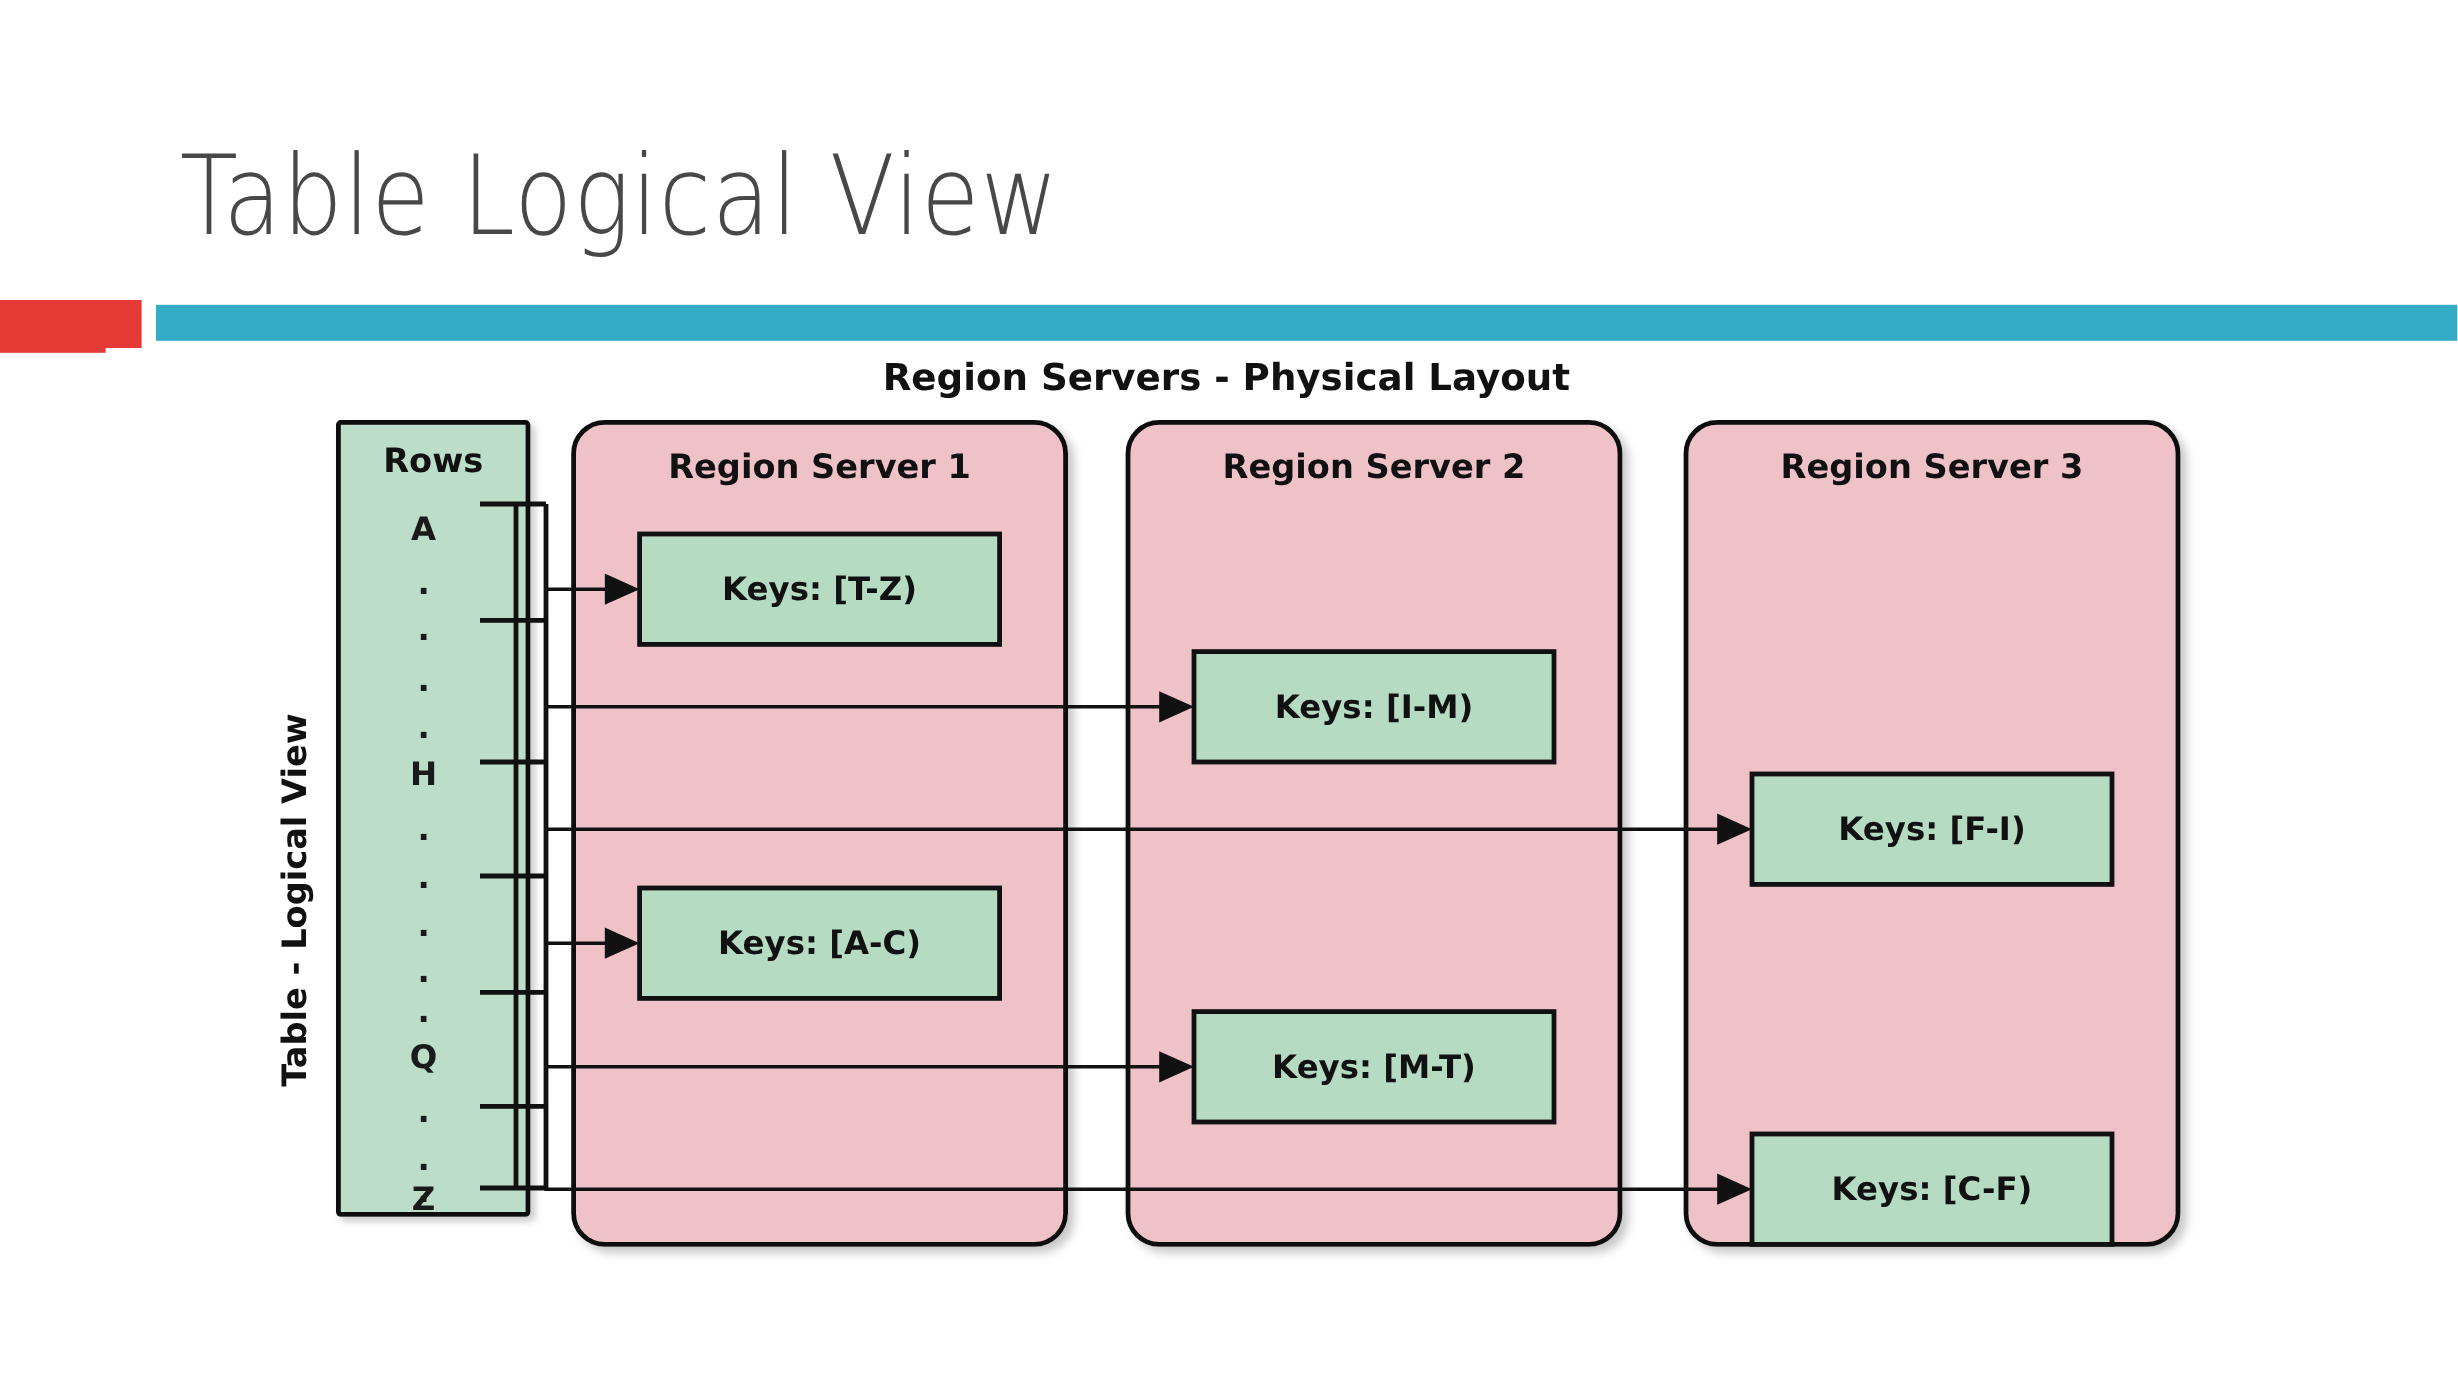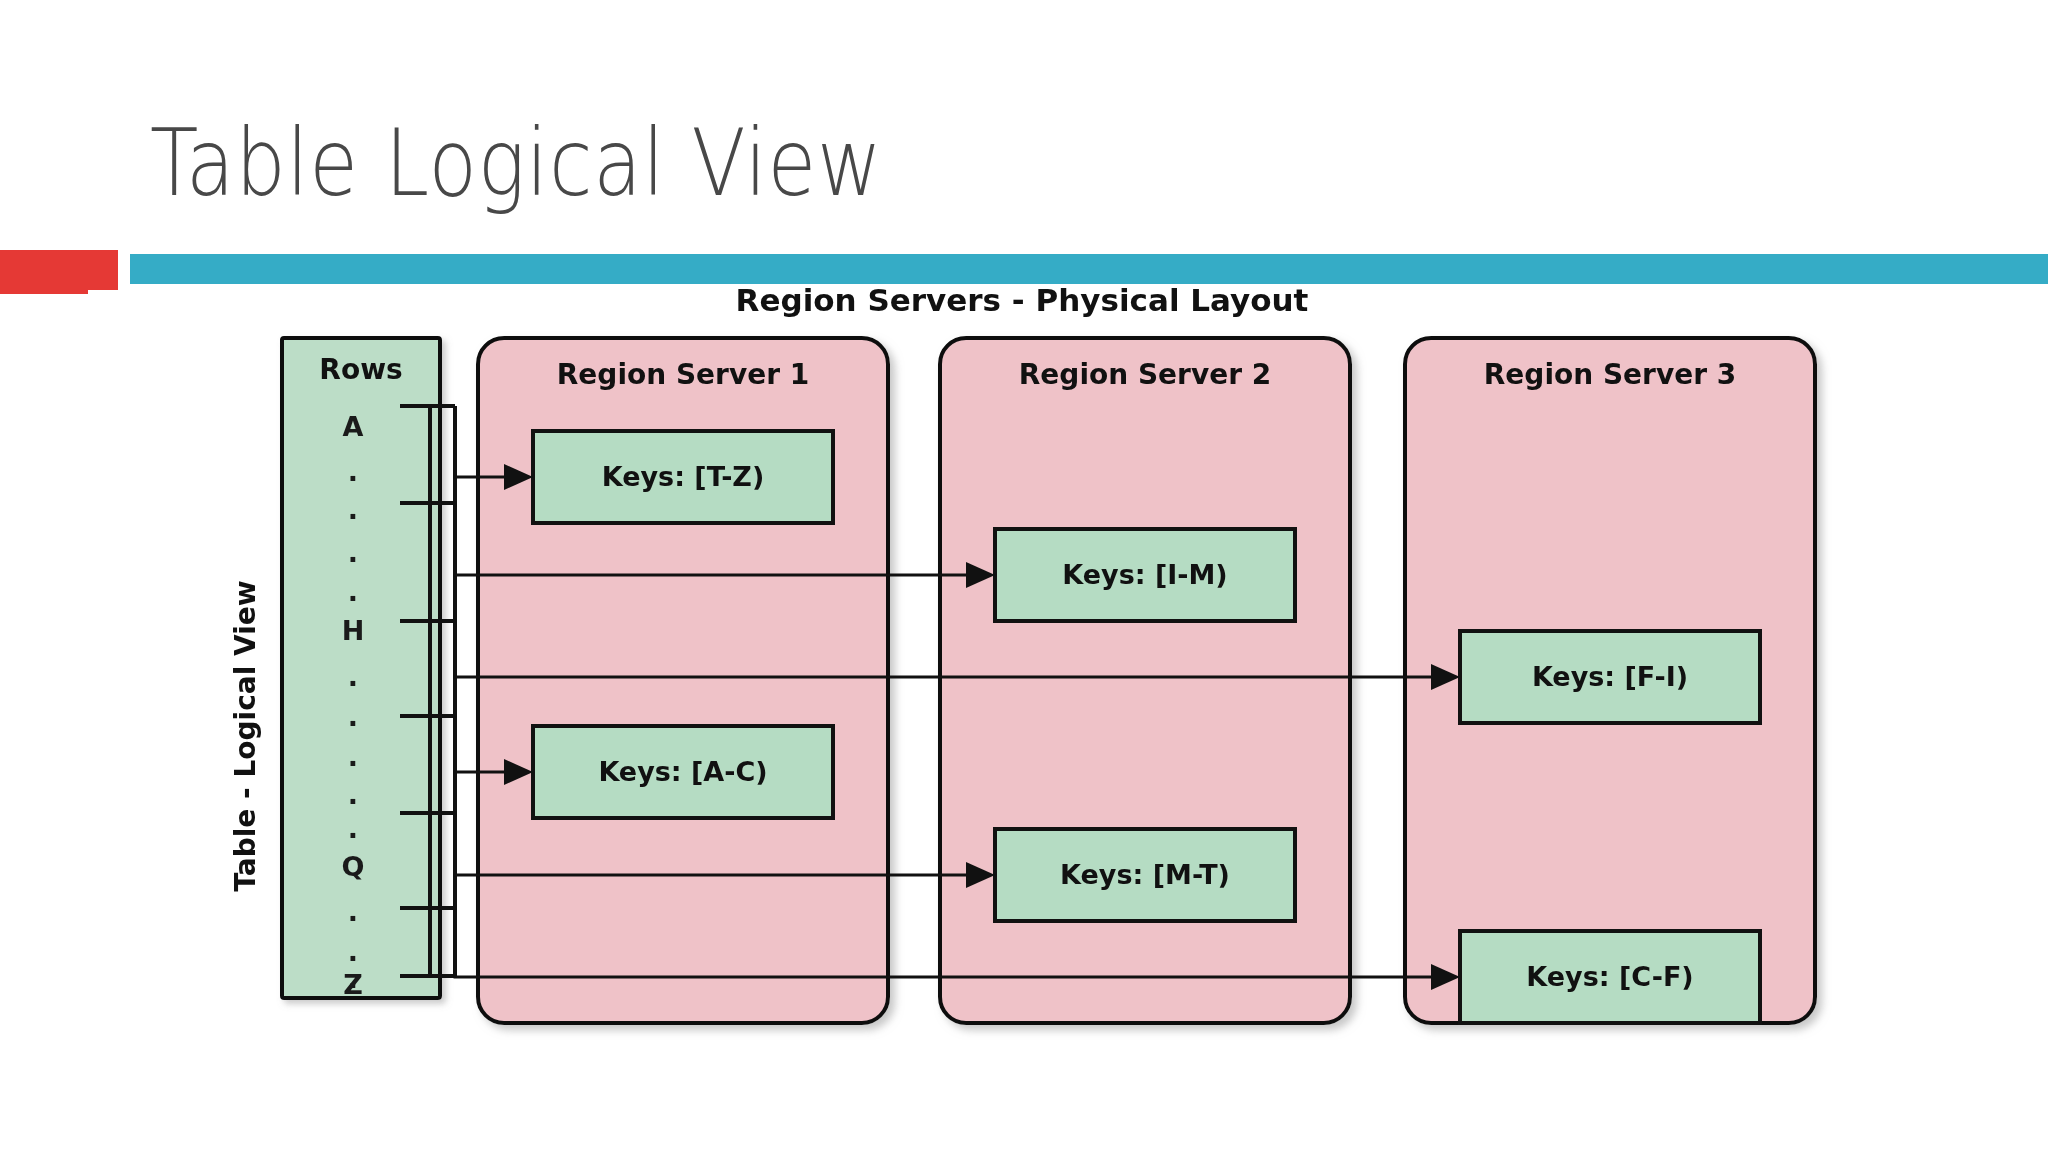--- a/index.html
+++ b/index.html
@@ -38,21 +38,21 @@
   }
   #accent-bar-blue{
     position:absolute;
     left:130px; top:254px;
     width:1918px; height:30px;
     background:#35ACC6;
   }
   
   #diagram-wrap{
     position:absolute;
-    left:0; top:276px;
+    left:0; top:290px;
     width:1784px; height:820px;
   }
   #diagram-svg{display:block;}
   .diagram-title-text{
     font-family:"DejaVu Sans", sans-serif;
     font-weight:bold;
     font-size:31px;
     fill:#111111;
     text-anchor:middle;
   }

